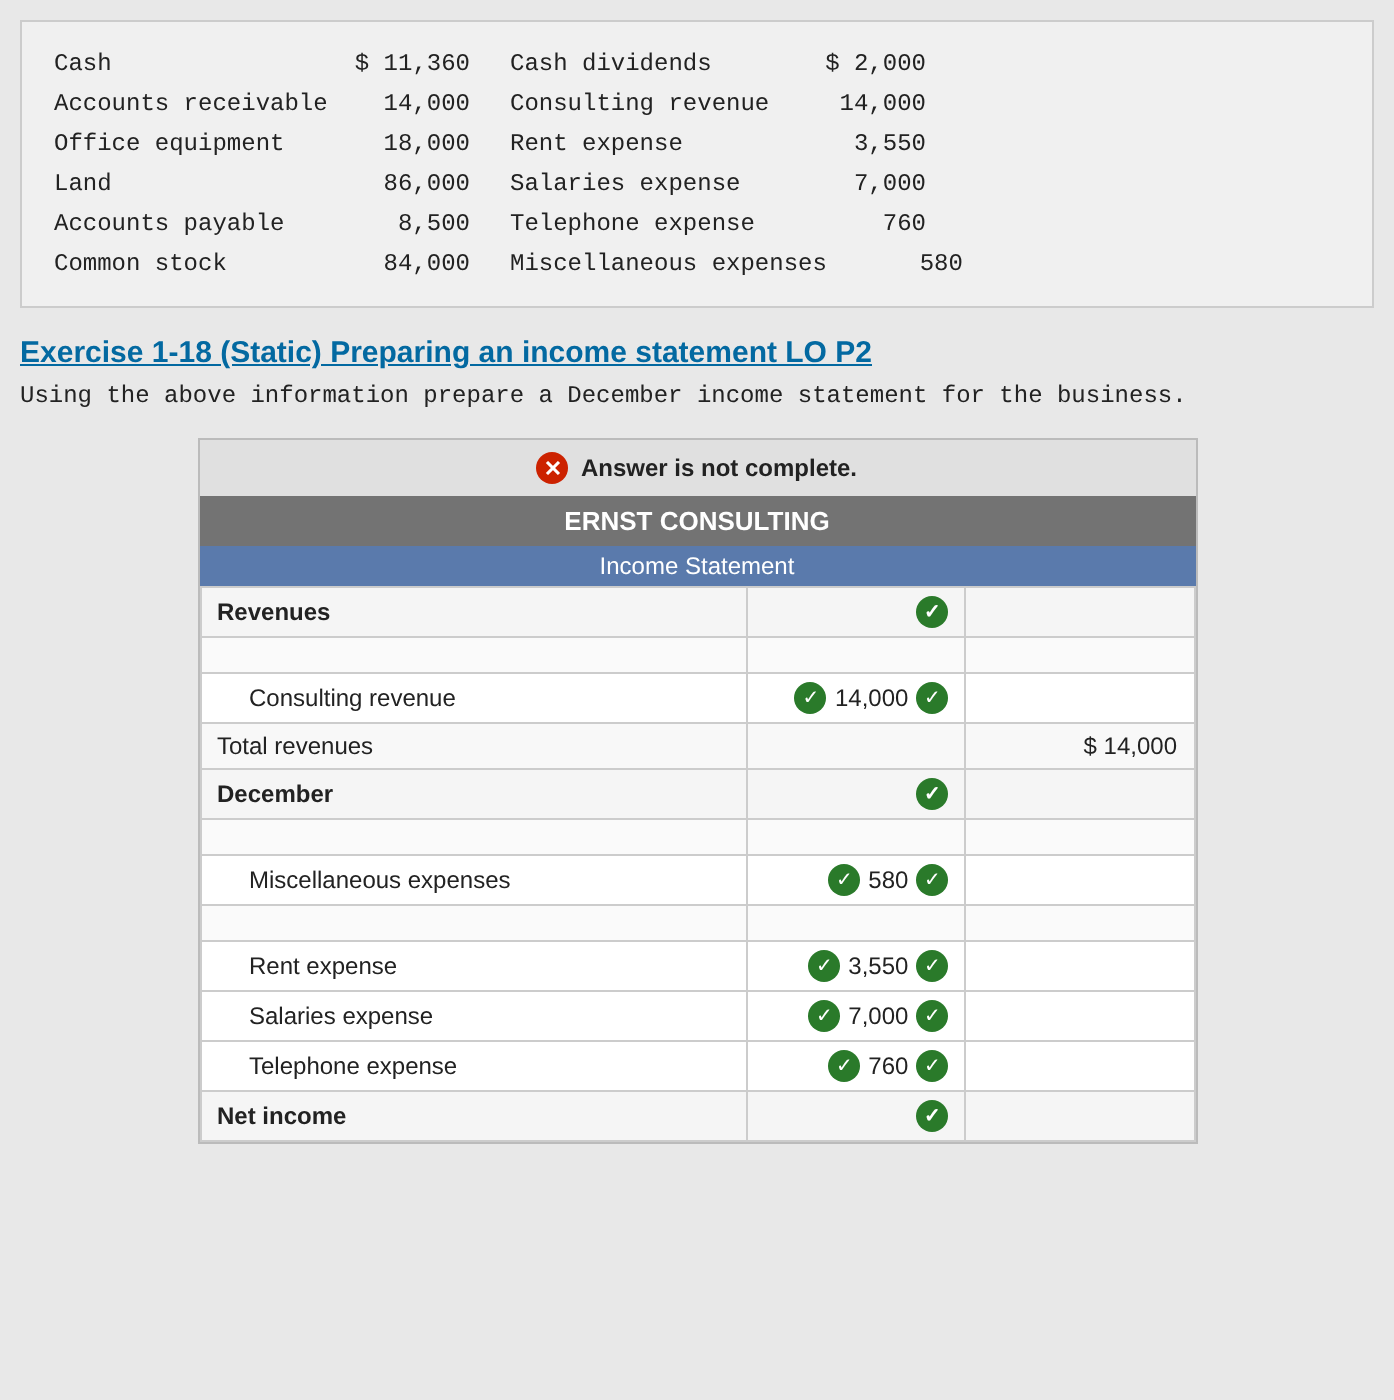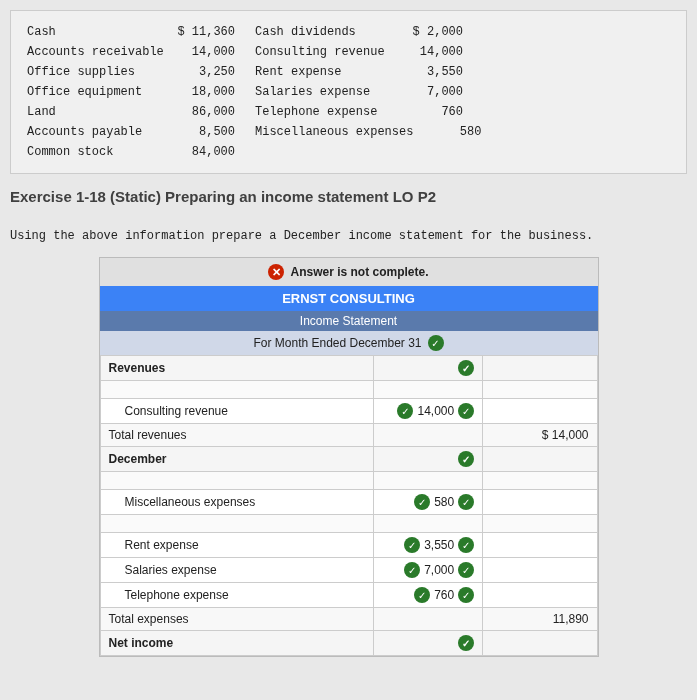--- a/index.html
+++ b/index.html
@@ -40,22 +40,23 @@
 
     .account-amount {
       text-align: right;
       min-width: 60px;
     }
 
     .exercise-title {
       font-family: Arial, sans-serif;
       font-size: 15px;
       font-weight: bold;
-      margin-bottom: 24px;
-      color: #404040;
+      margin-bottom: 6px;
+      color: #0369a1;
+      text-decoration: underline;
     }
 
     .exercise-desc {
       font-family: Liberation Mono, monospace;
       font-size: 12px;
       margin-bottom: 14px;
       color: #222;
     }
 
     .answer-box {
@@ -85,21 +86,21 @@
       border-radius: 50%;
       display: inline-flex;
       align-items: center;
       justify-content: center;
       color: white;
       font-size: 11px;
       font-weight: bold;
     }
 
     .company-header {
-      background: #3b82f6;
+      background: #737373;
       color: white;
       text-align: center;
       padding: 5px;
       font-family: Arial, sans-serif;
       font-size: 13px;
       font-weight: bold;
     }
 
     .statement-header {
       background: #5a7aac;
@@ -191,24 +192,20 @@
   <div class="left-col">
     <div class="account-row">
       <span class="account-name">Cash</span>
       <span class="account-amount">$ 11,360</span>
     </div>
     <div class="account-row">
       <span class="account-name">Accounts receivable</span>
       <span class="account-amount">14,000</span>
     </div>
     <div class="account-row">
-      <span class="account-name">Office supplies</span>
-      <span class="account-amount">3,250</span>
-    </div>
-    <div class="account-row">
       <span class="account-name">Office equipment</span>
       <span class="account-amount">18,000</span>
     </div>
     <div class="account-row">
       <span class="account-name">Land</span>
       <span class="account-amount">86,000</span>
     </div>
     <div class="account-row">
       <span class="account-name">Accounts payable</span>
       <span class="account-amount">8,500</span>
@@ -253,24 +250,20 @@
 
   <div class="answer-not-complete">
     <span class="x-icon">✕</span>
     <span>Answer is not complete.</span>
   </div>
 
   <div class="company-header">ERNST CONSULTING</div>
 
   <div class="statement-header">Income Statement</div>
 
-  <div class="period-header">
-    <span>For Month Ended December 31</span>
-    <span class="check-icon">✓</span>
-  </div>
 
   <table class="income-table">
 
     <tbody>
         <tr class="section-header">
       <td class="row-label">
         <span>Revenues</span>
       </td>
       <td class="row-val1">
         <span class="check-icon">✓</span>
@@ -379,29 +372,20 @@
       <td class="row-val1">
         <span class="inline-check">
           <span class="check-icon">✓</span>
           <span>760</span>
           <span class="check-icon">✓</span>
         </span>
       </td>
       <td class="row-val2"></td>
     </tr>
 
-    <tr class="total-row">
-      <td class="row-label">
-        <span>Total expenses</span>
-      </td>
-      <td class="row-val1"></td>
-      <td class="row-val2">
-        <span>11,890</span>
-      </td>
-    </tr>
 
     <tr class="section-header">
       <td class="row-label">
         <span>Net income</span>
       </td>
       <td class="row-val1">
         <span class="check-icon">✓</span>
       </td>
       <td class="row-val2"></td>
     </tr>

